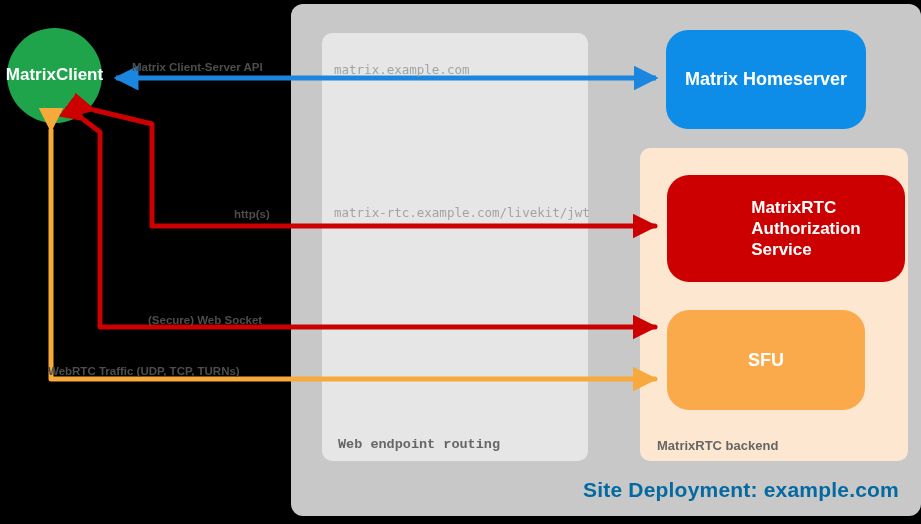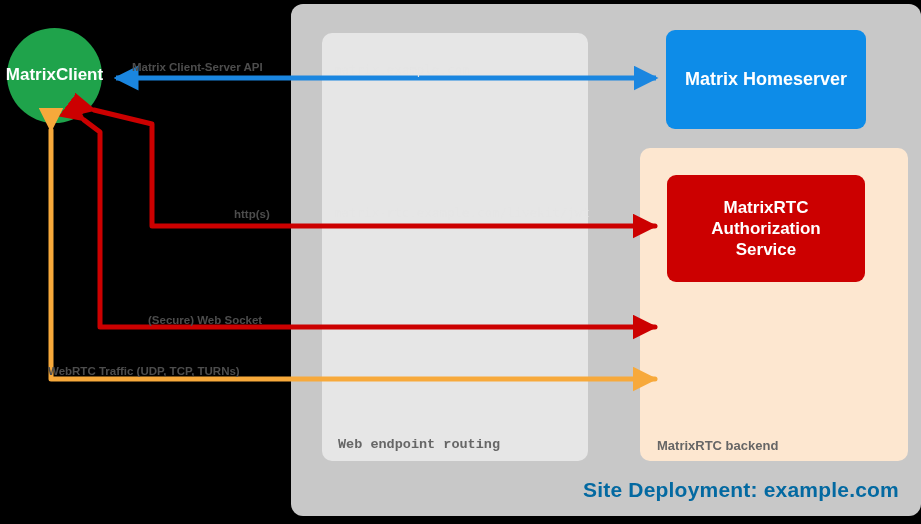--- a/index.html
+++ b/index.html
@@ -68,41 +68,41 @@
     flex-direction: row;
     align-items: center;
     justify-content: center;
     color: #ffffff;
     font-size: 17px;
     font-weight: bold;
     line-height: 1.2;
     z-index: 6;
   }
   .node-box {
-    border-radius: 9px;
+    border-radius: 22px;
     display: flex;
     align-items: center;
     justify-content: center;
-    text-align: center;
     color: #ffffff;
     font-weight: bold;
     line-height: 1.25;
     z-index: 5;
   }
   #matrix-homeserver {
     left: 666px; top: 30px;
     width: 200px; height: 99px;
     background: #0d8ce8;
     font-size: 18px;
   }
   #matrixrtc-auth-service {
     left: 667px; top: 175px;
     width: 198px; height: 107px;
     background: #cc0000;
     font-size: 17px;
+    padding-left: 40px;
   }
   #sfu {
     left: 667px; top: 310px;
     width: 198px; height: 100px;
     background: #fbaa4b;
     font-size: 18px;
   }
 
   
   #connectors {
@@ -114,21 +114,21 @@
 
   
   .edge-label {
     color: #4d4d4d;
     font-size: 11.5px;
     font-weight: bold;
     white-space: nowrap;
     z-index: 9;
   }
   .endpoint-label {
-    color: #e5e5e5;
+    color: #a3a3a3;
     font-family: "DejaVu Sans Mono", "Liberation Mono", monospace;
     font-size: 12.5px;
     white-space: nowrap;
     z-index: 9;
   }
   #label-cs-api   { left: 132px; top: 61px; }
   #label-https    { left: 234px; top: 208px; }
   #label-ws       { left: 148px; top: 314px; }
   #label-webrtc   { left: 48px;  top: 365px; }
 
@@ -157,20 +157,23 @@
   </div>
 
   <div class="abs node-box" id="matrixrtc-auth-service">
     <span>
       <span>MatrixRTC</span><br>
       <span>Authorization</span><br>
       <span>Service</span>
     </span>
   </div>
 
+  <div class="abs node-box" id="sfu">
+    <span>SFU</span>
+  </div>
 
   <svg class="abs" id="connectors" viewBox="0 0 921 524">
     <defs>
       <marker id="arrow-blue-left" viewBox="0 0 10 10" refX="9" refY="5" markerWidth="5" markerHeight="5" orient="auto-start-reverse">
         <path d="M 0 0 L 10 5 L 0 10 z" fill="#1a86e0"></path>
       </marker>
       <marker id="arrow-blue-right" viewBox="0 0 10 10" refX="9" refY="5" markerWidth="5" markerHeight="5" orient="auto">
         <path d="M 0 0 L 10 5 L 0 10 z" fill="#1a86e0"></path>
       </marker>
       <marker id="arrow-red" viewBox="0 0 10 10" refX="9" refY="5" markerWidth="5" markerHeight="5" orient="auto">

